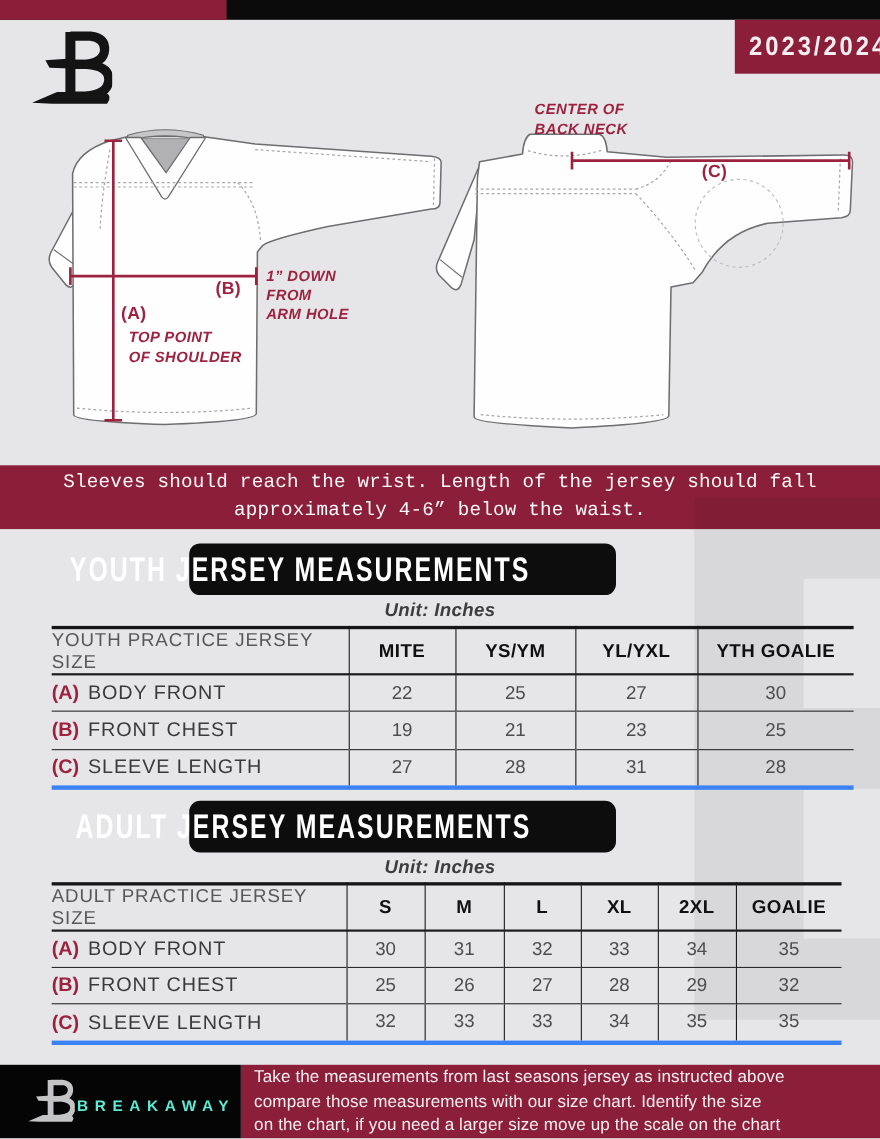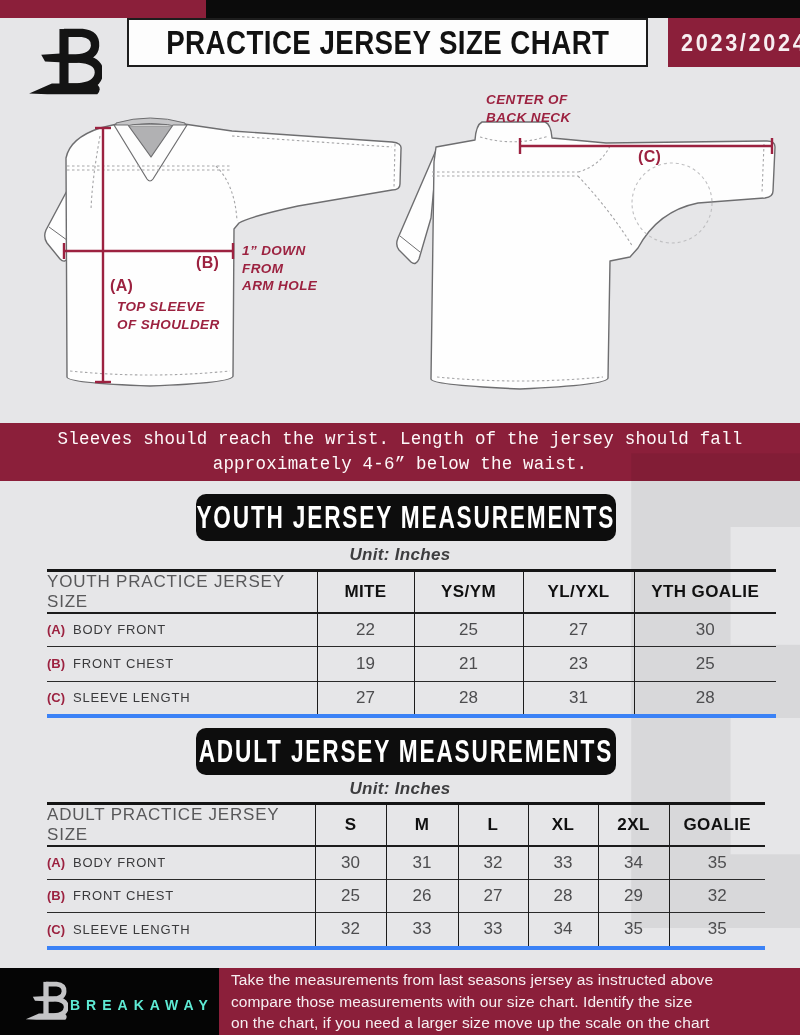--- a/index.html
+++ b/index.html
@@ -20,36 +20,36 @@
   
   .diagram{position:absolute;left:0;top:90px;}
   .ann{position:absolute;color:#9c2240;font-style:italic;font-size:13.5px;line-height:17.5px;
        letter-spacing:.4px;font-weight:bold;white-space:nowrap;}
   .ann-key{position:absolute;color:#9c2240;font-style:normal;font-weight:bold;font-size:16px;letter-spacing:.3px;}
   
   .banner{position:absolute;left:0;top:423px;width:800px;height:58px;background:#8b1f3a;color:#fdf8f9;
           display:flex;flex-direction:column;align-items:center;justify-content:center;
           font-size:17.5px;line-height:25px;letter-spacing:.2px;font-family:Liberation Mono, monospace;}
   
-  .pill{position:absolute;left:196px;width:420px;height:47px;background:#0d0d0d;border-radius:10px;
-        display:flex;align-items:center;justify-content:center;}
+  .pill{position:absolute;left:172px;width:388px;height:47px;background:#0d0d0d;border-radius:10px;
+        display:flex;align-items:center;justify-content:flex-end;}
   .pill span{display:inline-block;color:#fff;font-weight:bold;font-size:31px;letter-spacing:2.5px;
              transform:scaleX(.73);white-space:nowrap;}
   .unit{position:absolute;left:0;width:800px;text-align:center;font-style:italic;font-weight:bold;
         font-size:17px;color:#3d3d3f;letter-spacing:.3px;}
   
   table.size-table{position:absolute;border-collapse:collapse;table-layout:fixed;z-index:2;}
   table.size-table td{border-left:1.5px solid #1c1c1c;padding:0;}
   table.size-table td:first-child{border-left:none;}
   table.size-table tr{border-bottom:1.5px solid #2a2a2a;}
   table.size-table tr.head{border-top:3px solid #151515;border-bottom:2.5px solid #1c1c1c;}
   table.size-table tr:last-child{border-bottom:4px solid #3b82f6;}
   td.lblhead{font-size:17px;color:#58585a;letter-spacing:.8px;padding-left:12px;}
   td.szhead{font-weight:bold;font-size:17px;color:#101010;text-align:center;letter-spacing:.4px;}
-  td.rowlbl{font-size:13px;color:#3a3a3c;letter-spacing:.8px;padding-left:24px;margin-left:32px;}
+  td.rowlbl{font-size:18px;color:#3a3a3c;letter-spacing:.8px;padding-left:24px;margin-left:32px;}
   td.rowlbl .key{color:#9c2240;font-weight:bold;margin-right:8px;letter-spacing:0;}
   td.val{text-align:center;font-size:17px;color:#4d4d4f;}
   
   .watermark{position:absolute;left:585px;top:420px;font-size:690px;line-height:.78;font-weight:bold;
              color:#000;opacity:.055;z-index:1;font-family:"Liberation Sans",sans-serif;}
   
   .footer{position:absolute;left:0;top:968px;width:800px;height:67px;z-index:3;}
   .footer-black{position:absolute;left:0;top:0;width:219px;height:67px;background:#050505;}
   .footer-logo{position:absolute;left:24px;top:12px;width:44px;height:42px;}
   .footer-brand{position:absolute;left:70px;top:0;height:73px;display:flex;align-items:center;
@@ -70,23 +70,20 @@
   <svg class="logo" viewBox="0 0 100 95">
     <g fill="none" stroke="#141414">
       <path d="M50,9 L74,9 Q92,11 91,26 Q90,41 66,43 L50,43" stroke-width="11"></path>
       <path d="M50,43 L70,43 Q97,45 96,62 Q95,79 68,81 L50,81" stroke-width="11"></path>
       <path d="M50,4 L50,82" stroke-width="12"></path>
     </g>
     <path d="M20,38 L50,36 L50,48 L25,47 Z" fill="#141414"></path>
     <path d="M4,89 L34,76 L92,76 Q101,82 94,90 L28,90 Z" fill="#141414"></path>
   </svg>
 
-  <div class="title-bar">
-    <span>PRACTICE JERSEY SIZE CHART</span>
-  </div>
   <div class="season-box">
     <span>2023/2024</span>
   </div>
 
   <svg class="diagram" width="800" height="335" viewBox="0 0 800 335">
     <g stroke="#6e6e70" stroke-width="1.4" fill="#fefefe" stroke-linejoin="round">
 
       <path d="M100,39 L46,140 Q43,147 47,153 L60,169 Q65,174 69,167 L90,122 L97,62 Z"></path>
       <path d="M49,137 L71,153" stroke-width="1"></path>
 
@@ -140,21 +137,21 @@
       <g stroke="#9c2240" stroke-width="2.4" fill="none">
         <path d="M520,56 L772,56"></path>
           <path d="M520,48 L520,64"></path>
           <path d="M772,48 L772,64"></path>
       </g>
     </g>
   </svg>
 
   <div class="ann-key" style="left:110px;top:277px">(A)</div>
   <div class="ann" style="left:117px;top:298px">
-    <div>TOP SLEEVE</div>
+    <div>TOP POINT</div>
     <div>OF SHOULDER</div>
   </div>
   <div class="ann-key" style="left:196px;top:254px">(B)</div>
   <div class="ann" style="left:242px;top:242px">
     <div>1” DOWN</div>
     <div>FROM</div>
     <div>ARM HOLE</div>
   </div>
   <div class="ann-key" style="left:638px;top:148px">(C)</div>
   <div class="ann" style="left:486px;top:91px">

